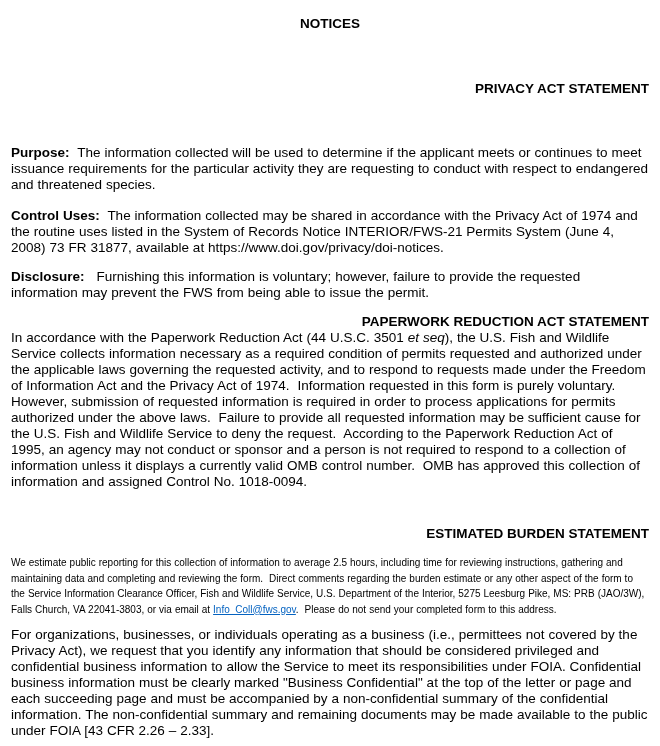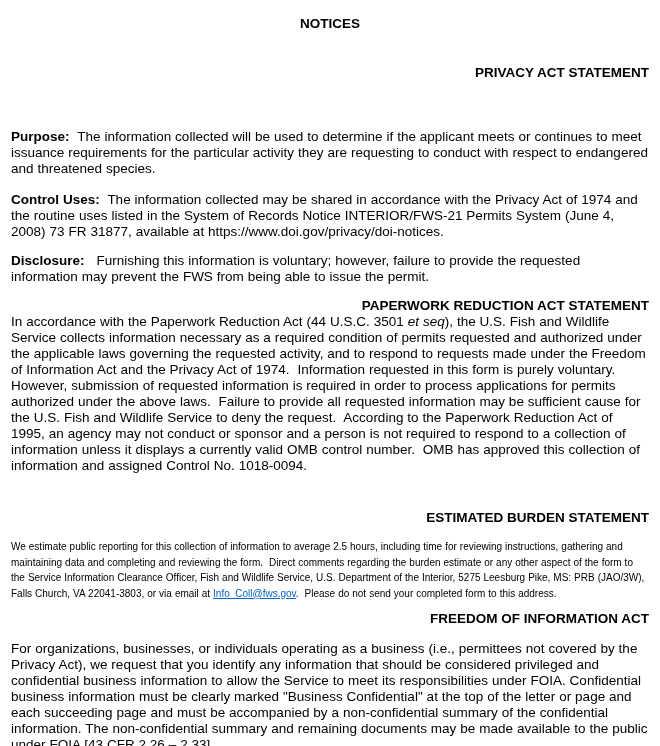--- a/index.html
+++ b/index.html
@@ -19,21 +19,21 @@
   }
   .page {
     box-sizing: border-box;
     width: 660px;
     height: 746px;
     padding: 16px 11px 0 11px;
   }
   .doc-title {
     text-align: center;
     font-weight: bold;
-    margin: 0 0 33px 0;
+    margin: 0 0 49px 0;
   }
   .section-heading {
     text-align: right;
     font-weight: bold;
   }
   .para {
     margin: 0;
     white-space: pre-wrap;
     word-spacing: 0.2px;
   }
@@ -81,18 +81,17 @@
     <p class="para mb22"><span>In accordance with the Paperwork Reduction Act (44 U.S.C. 3501 </span><i>et seq</i><span>), the U.S. Fish and Wildlife Service collects information necessary as a required condition of permits requested and authorized under the applicable laws governing the requested activity, and to respond to requests made under the Freedom of Information Act and the Privacy Act of 1974.  Information requested in this form is purely voluntary.  However, submission of requested information is required in order to process applications for permits authorized under the above laws.  Failure to provide all requested information may be sufficient cause for the U.S. Fish and Wildlife Service to deny the request.  According to the Paperwork Reduction Act of 1995, an agency may not conduct or sponsor and a person is not required to respond to a collection of information unless it displays a currently valid OMB control number.  OMB has approved this collection of information and assigned Control No. 1018-0094.</span></p>
   </div>
 
   <div>
     <div class="section-heading mb13">ESTIMATED BURDEN STATEMENT</div>
 
     <p class="para small mb10"><span>We estimate public reporting for this collection of information to average 2.5 hours, including time for reviewing instructions, gathering and maintaining data and completing and reviewing the form.  Direct comments regarding the burden estimate or any other aspect of the form to the Service Information Clearance Officer, Fish and Wildlife Service, U.S. Department of the Interior, 5275 Leesburg Pike, MS: PRB (JAO/3W), Falls Church, VA 22041-3803, or via email at </span><a href="#" class="email-link">Info_Coll@fws.gov</a><span>.  Please do not send your completed form to this address.</span></p>
   </div>
 
   <div>
-    <div class="section-heading mb14">FREEDOM OF INFORMATION ACT</div>
 
     <p class="para">For organizations, businesses, or individuals operating as a business (i.e., permittees not covered by the Privacy Act), we request that you identify any information that should be considered privileged and confidential business information to allow the Service to meet its responsibilities under FOIA. Confidential business information must be clearly marked "Business Confidential" at the top of the letter or page and each succeeding page and must be accompanied by a non-confidential summary of the confidential information. The non-confidential summary and remaining documents may be made available to the public under FOIA [43 CFR 2.26 – 2.33].</p>
   </div>
 
 </div>
 
 </body></html>

